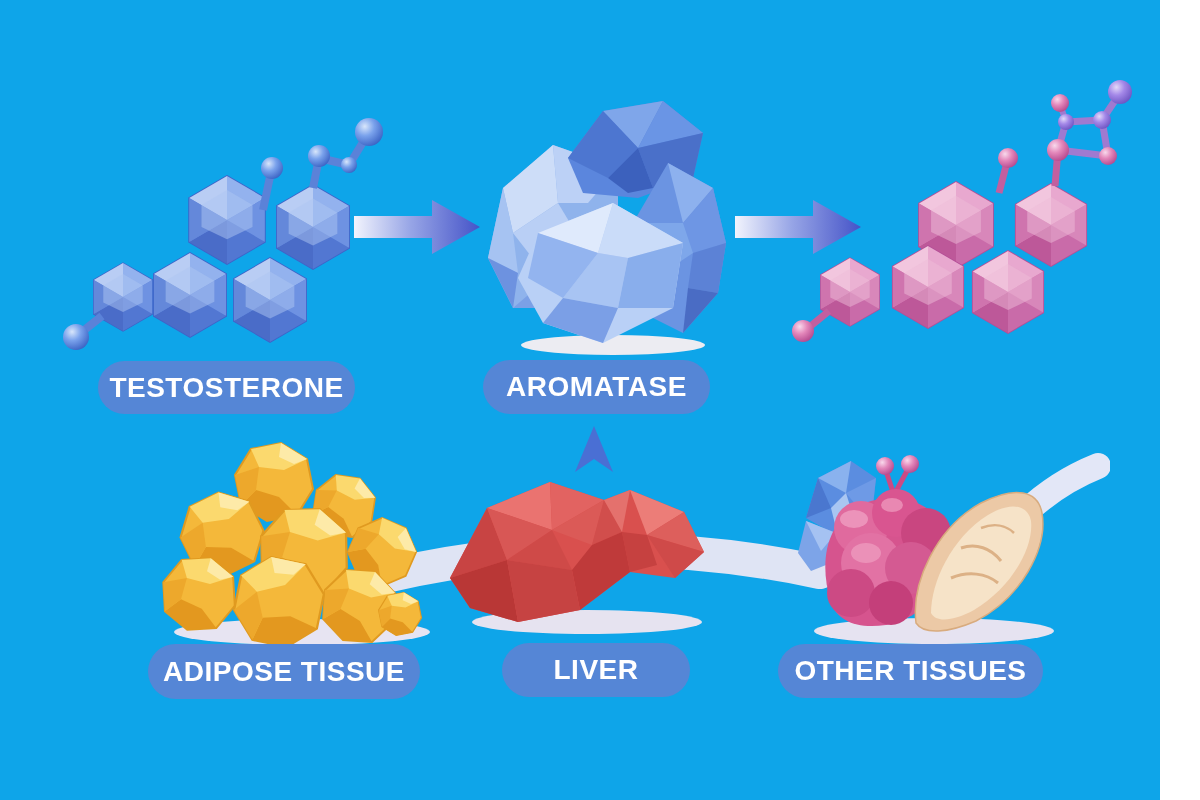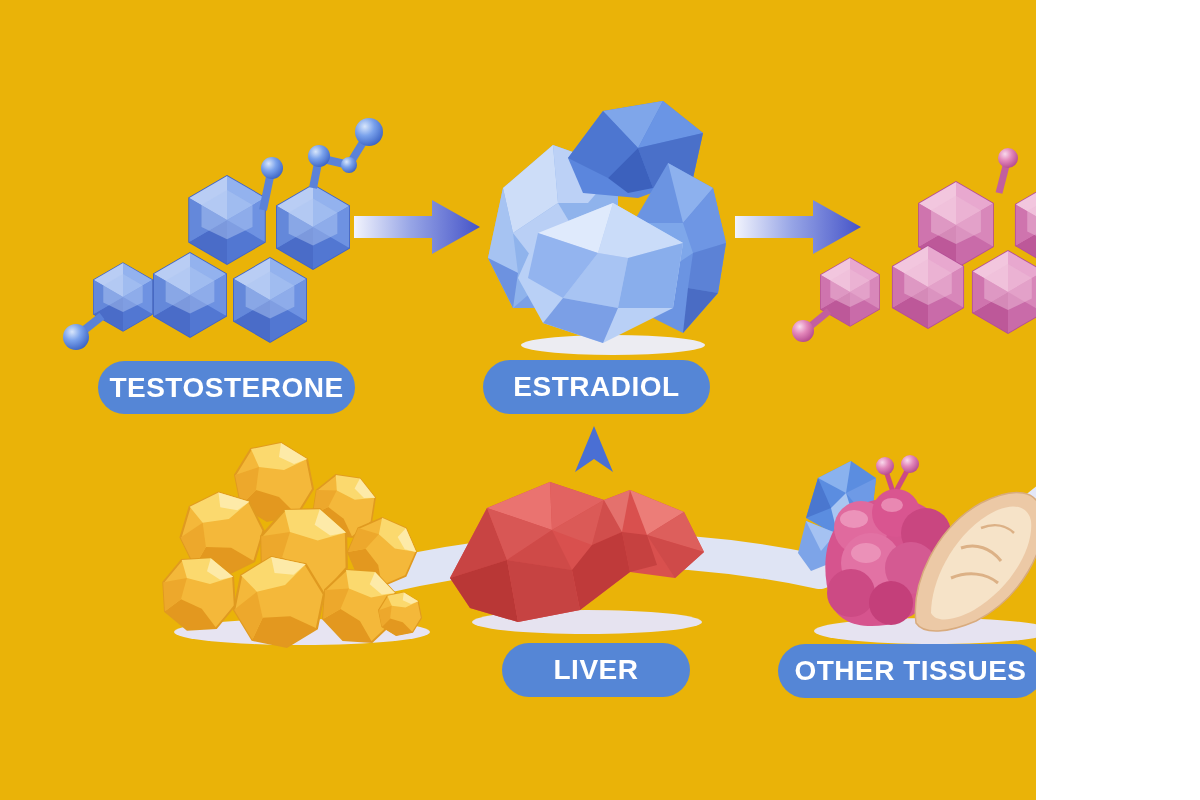--- a/index.html
+++ b/index.html
@@ -1,16 +1,16 @@
 <!DOCTYPE html>
 <html><head>
 <meta charset="utf-8">
 <style>
   html,body{margin:0;padding:0;background:#fff;}
-  .canvas{position:relative;width:1036px;height:800px;background:#eab308;overflow:hidden;
+  .canvas{position:relative;width:1160px;height:800px;background:#0ea5e9;overflow:hidden;
           font-family:"Liberation Sans", sans-serif;text-decoration:underline;}
   .abs{position:absolute;}
   .pill{position:absolute;display:flex;align-items:center;justify-content:center;
         border-radius:28px;color:#fff;font-weight:700;font-size:28px;letter-spacing:.5px;z-index:3;}
   .illus{z-index:2;}
   .band{z-index:1;}
 </style>
 </head>
 <body>
 
@@ -216,21 +216,24 @@
     <path d="M 155,180 C 155,150 175,105 212,82 C 235,68 252,72 255,88 C 258,115 235,155 198,177 C 178,188 160,190 155,180 Z" fill="#f6e3c8"></path>
     <path d="M 185,115 C 200,110 215,115 225,128" fill="none" stroke="#dcb186" stroke-width="3"></path>
     <path d="M 175,145 C 192,138 210,140 222,150" fill="none" stroke="#dcb186" stroke-width="3"></path>
     <path d="M 205,95 C 218,90 230,92 238,100" fill="none" stroke="#dcb186" stroke-width="2.5"></path>
   </svg>
 
   <div class="pill" style="left: 98px; top: 361px; width: 257px; height: 53px; background-color: rgb(85, 134, 214);">
     <span>TESTOSTERONE</span>
   </div>
   <div class="pill" style="left: 483px; top: 360px; width: 227px; height: 54px; background-color: rgb(85, 134, 214);">
-    <span>ESTRADIOL</span>
+    <span>AROMATASE</span>
+  </div>
+  <div class="pill" style="left: 148px; top: 644px; width: 272px; height: 55px; background-color: rgb(85, 134, 214);">
+    <span>ADIPOSE TISSUE</span>
   </div>
   <div class="pill" style="left: 778px; top: 644px; width: 265px; height: 54px; background-color: rgb(85, 134, 214);">
     <span>OTHER TISSUES</span>
   </div>
   <div class="pill" style="left: 502px; top: 643px; width: 188px; height: 54px; background-color: rgb(85, 134, 214);">
     <span>LIVER</span>
   </div>
 
 </div>
 

